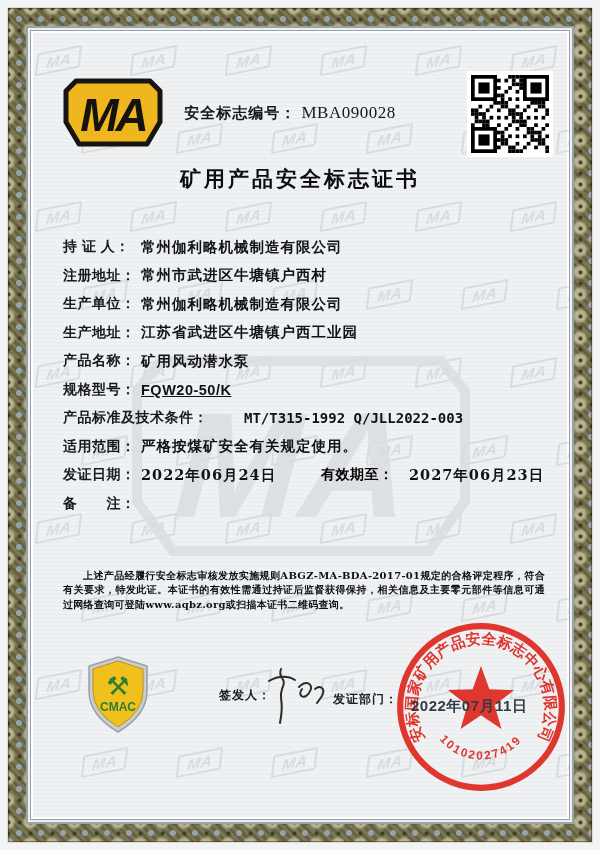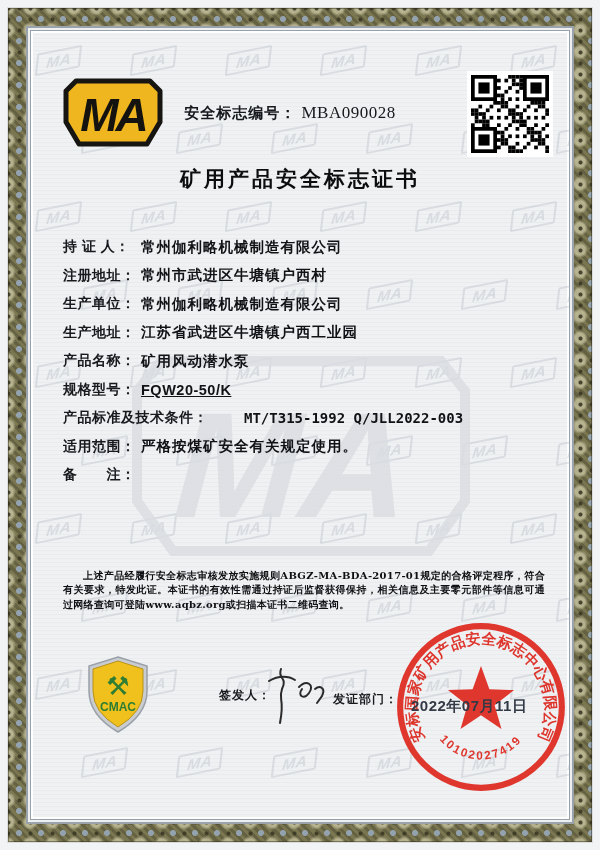--- a/index.html
+++ b/index.html
@@ -343,20 +343,26 @@
         <span class="value model">FQW20-50/K</span>
       </div>
       <div class="row wide">
         <span class="label">产品标准及技术条件：</span>
         <span class="value mono">MT/T315-1992 Q/JLL2022-003</span>
       </div>
       <div class="row">
         <span class="label">适用范围：</span>
         <span class="value kai">严格按煤矿安全有关规定使用。</span>
       </div>
+      <div class="row dates">
+        <span class="label">发证日期：</span>
+        <span class="value kai value1">2022年06月24日</span>
+        <span class="label2">有效期至：</span>
+        <span class="value kai">2027年06月23日</span>
+      </div>
       <div class="row remark">
         <span class="label">备　　注：</span>
         <span class="value kai"></span>
       </div>
     </div>
 
     <div class="statement">上述产品经履行安全标志审核发放实施规则ABGZ-MA-BDA-2017-01规定的合格评定程序，符合有关要求，特发此证。本证书的有效性需通过持证后监督获得保持，相关信息及主要零元部件等信息可通过网络查询可登陆www.aqbz.org或扫描本证书二维码查询。</div>
 
     <svg class="cmac" width="66" height="80" viewBox="0 0 66 80">
       <path d="M33 2 L62 11 V36 Q62 60 33 77 Q4 60 4 36 V11 Z" fill="#c9ccd1" stroke="#9aa0a8" stroke-width="1.5"></path>

